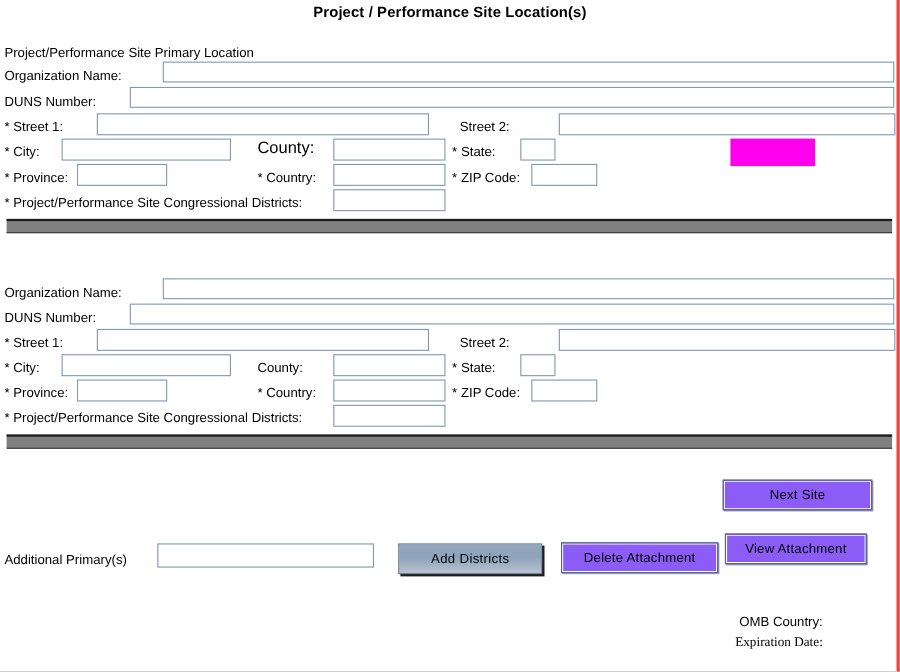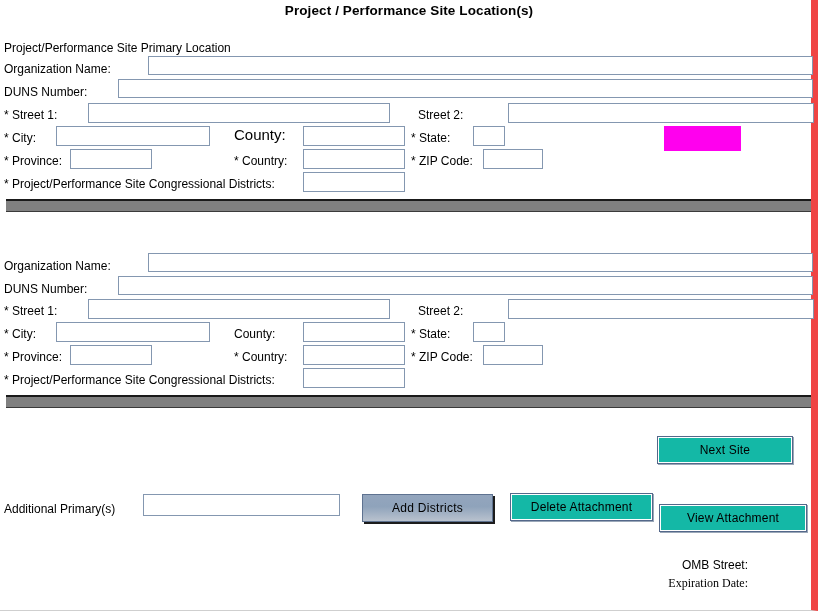--- a/index.html
+++ b/index.html
@@ -14,21 +14,21 @@
     font-family: "Liberation Sans", sans-serif;
     font-size: 12px;
     color: #000000;
     overflow: hidden;
   }
   .page {
     position: absolute;
     left: 0; top: 0;
     width: 818px; height: 611px;
     border-bottom: 1px solid #cfcfcf;
-    border-right: 7px solid #ef4444;
+    border-right: 3px solid #ef4444;
     background: #ffffff;
   }
 
   
   .form-title {
     position: absolute;
     left: 0; top: 3px;
     width: 818px;
     text-align: center;
     font-size: 13.5px;
@@ -96,21 +96,21 @@
     align-items: center;
     justify-content: center;
   }
   .btn-blue {
     background: linear-gradient(180deg, #93a5bd 0%, #8fa3bb 45%, #b9c2ce 100%);
     border: 1px solid #5e7290;
     box-shadow: 2px 2px 0 0 #1c1c1c;
     letter-spacing: 0.3px;
   }
   .btn-white {
-    background: #14b8a6;
+    background: #8b5cf6;
     border: 1px solid #54688a;
     box-shadow: inset 0 0 0 1px #ffffff, 1px 1px 0 0 #9aa7b8;
     letter-spacing: 0.2px;
   }
 
   
   .footer-line {
     position: absolute;
     font-size: 12px;
     white-space: nowrap;
@@ -202,18 +202,18 @@
 
   <div class="btn btn-white" style="left:657px; top:436px; width:136px; height:28px;">Next Site</div>
 
   <div class="lbl" style="left:4px; top:502px;">Additional Primary(s)</div>
   <input class="fld" style="left: 143px; top: 494px; width: 197px; height: 22px;" value="">
 
   <div class="btn btn-blue" style="left:362px; top:494px; width:131px; height:28px;">Add Districts</div>
 
   <div class="btn btn-white" style="left:510px; top:493px; width:143px; height:28px;text-align:center;">Delete Attachment</div>
 
-  <div class="btn btn-white" style="left:659px; top:504px; width:148px; height:28px;">View  Attachment</div>
-
-  <div class="footer-line" style="left:558px; top:558px; width:190px;">OMB Street:</div>
+  <div class="btn btn-white" style="left:659px; top:485px; width:129px; height:28px;">View  Attachment</div>
+
+  <div class="footer-line" style="left:558px; top:558px; width:190px;">OMB Country:</div>
   <div class="footer-line" style="left:558px; top:576px; width:190px;font-family:Liberation Serif, serif;">Expiration Date:</div>
 
 </div>
 
 </body></html>

